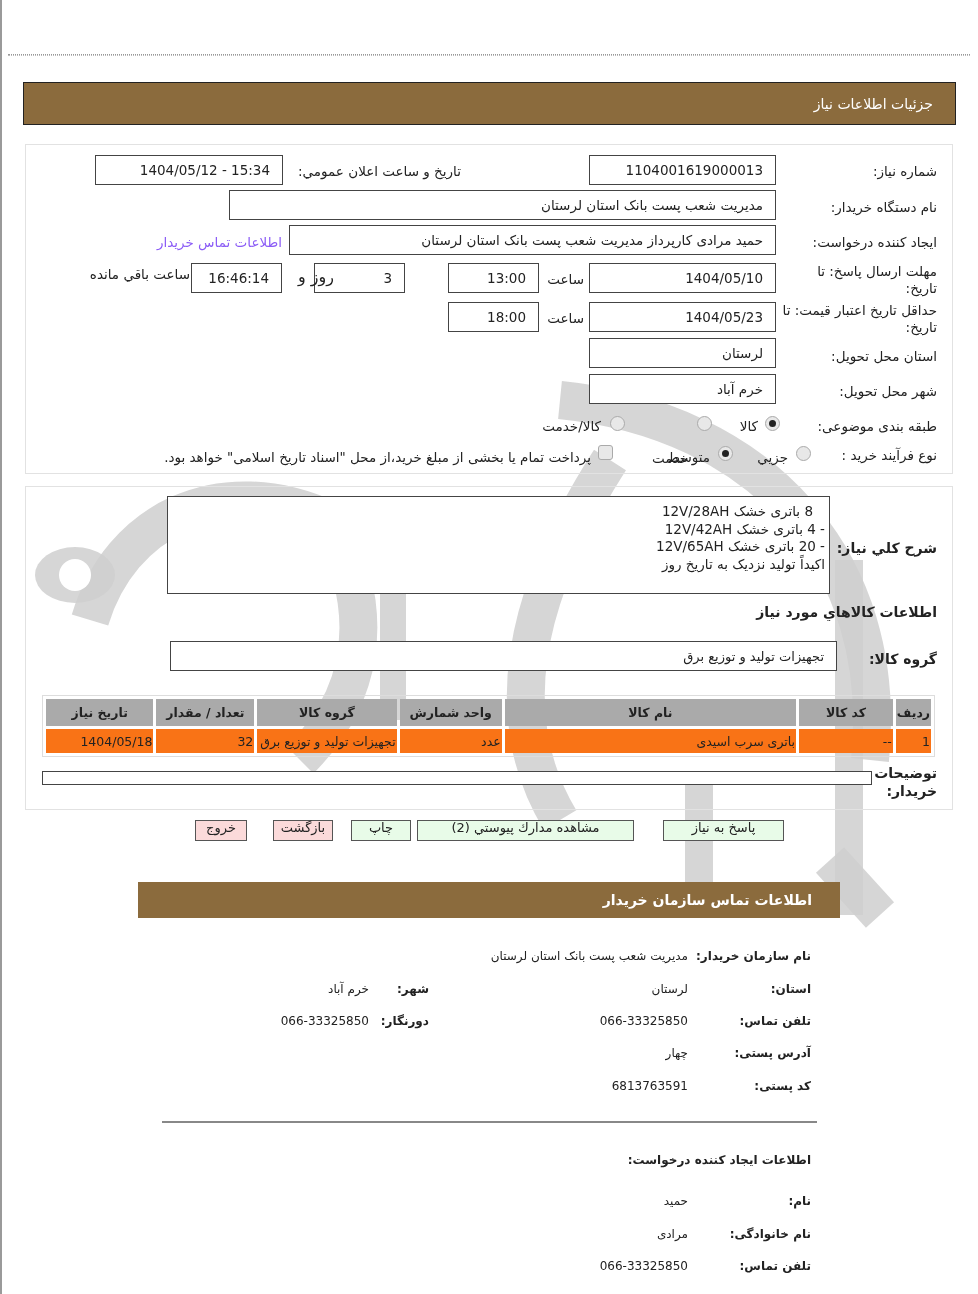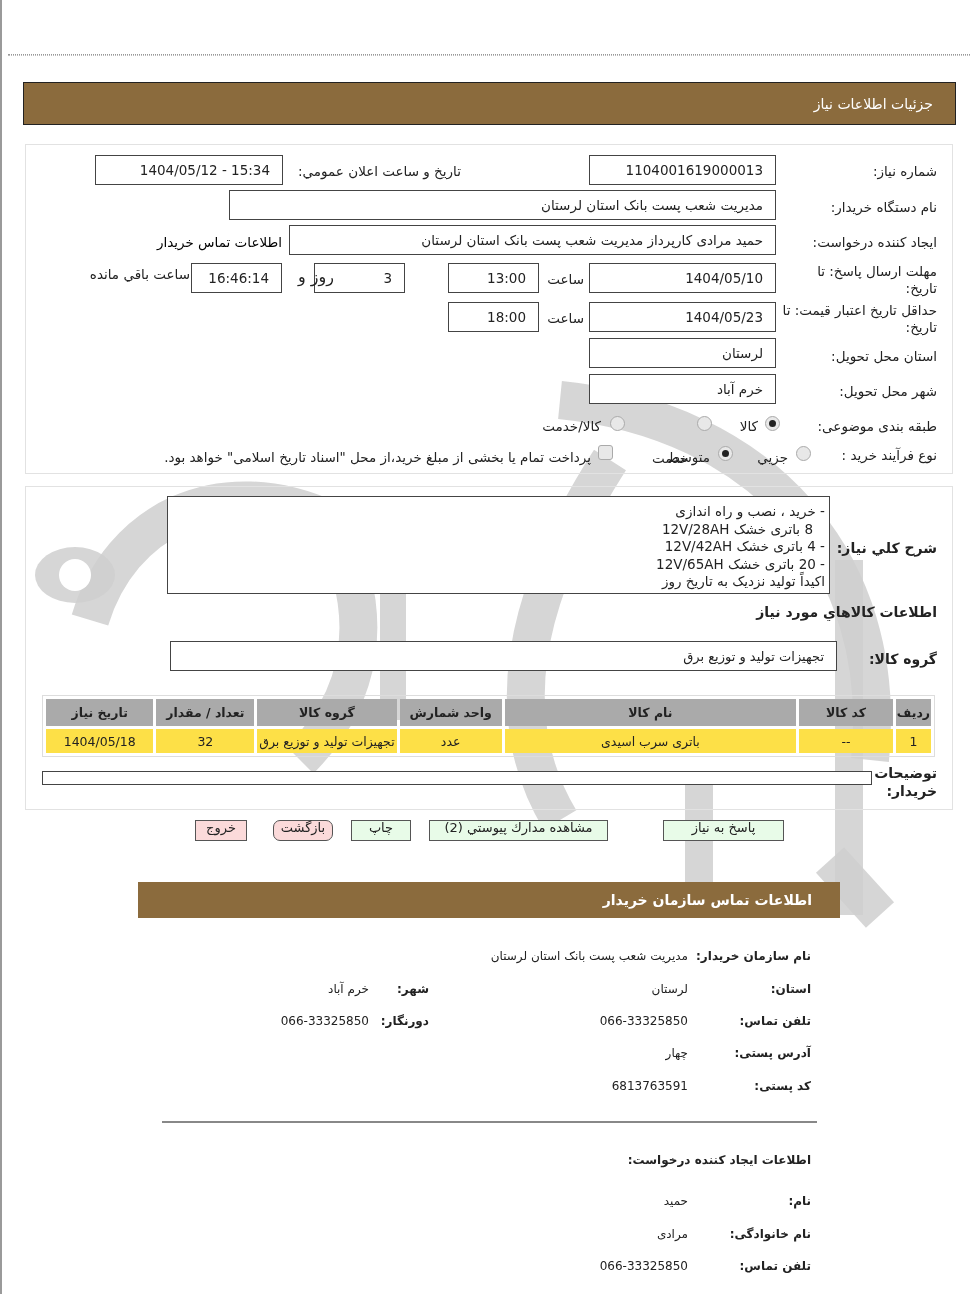--- a/index.html
+++ b/index.html
@@ -31,21 +31,21 @@
     .panel { position: absolute; border: 1px solid #e2e2e2; background: transparent; z-index: 1; }
     #panel1 { left: 25px; top: 144px; width: 928px; height: 330px; }
     #panel2 { left: 25px; top: 486px; width: 928px; height: 324px; }
     .lbl { position: absolute; z-index: 2; font-size: 13.5px; color: #222; white-space: nowrap; }
     .box {
       position: absolute; z-index: 2; border: 1px solid #444; background: #fff;
       font-size: 13.5px; padding: 0 12px; display: flex; align-items: center; justify-content: flex-start;
       white-space: nowrap; color: #222;
     }
     .box.ltr { direction: ltr; justify-content: flex-end; }
-    .link { color: #000000; }
+    .link { color: #8b5cf6; }
 
     .radio {
       position: absolute; z-index: 2; width: 15px; height: 15px; border-radius: 50%;
       border: 1px solid #aaa; background: #e8e8e8;
     }
     .radio.on::after {
       content: ""; position: absolute; left: 3px; top: 3px; width: 7px; height: 7px;
       border-radius: 50%; background: #222;
     }
     .chk { position: absolute; z-index: 2; width: 15px; height: 15px; border: 1px solid #aaa; border-radius: 3px; background: #e8e8e8; }
@@ -57,21 +57,21 @@
       border: 1px solid #444; background: #fff; padding: 6px 4px 0 0; font-size: 13.5px; line-height: 17.5px;
     }
     .desc-box div { white-space: nowrap; }
 
     table.items {
       position: absolute; z-index: 2; left: 42px; top: 695px; width: 893px;
       border-collapse: separate; border-spacing: 3px; font-size: 12.5px;
       border: 1px solid #ddd; background: transparent;
     }
     table.items th { background: #aaa; color: #222; font-weight: bold; height: 27px; text-align: center; }
-    table.items td { background: #fde047; height: 24px; text-align: center; }
+    table.items td { background: #f97316; height: 24px; }
 
     .btn {
       position: absolute; z-index: 2; height: 21px; border: 1px solid #555;
       font-size: 13px; text-align: center; line-height: 14px; color: #222; cursor: pointer;
     }
     .btn.green { background: #e8fbe8; }
     .btn.pink { background: #fbdada; }
 
     .cinfo-lbl { position: absolute; z-index: 2; font-weight: bold; font-size: 12px; white-space: nowrap; }
     .cinfo-val { position: absolute; z-index: 2; font-size: 12px; white-space: nowrap; }
@@ -150,21 +150,20 @@
 <div class="lbl" style="right:41px; top:447px;">نوع فرآيند خريد :</div>
 <div class="radio" style="left:796px; top:446px;"></div>
 <div class="lbl" style="right:190px; top:449px;">جزيي</div>
 <div class="radio on" style="left:718px; top:446px;"></div>
 <div class="lbl" style="right:268px; top:449px;">متوسط</div>
 <div class="chk" style="left:598px; top:445px;"></div>
 <div class="lbl" style="right:387px; top:449px;">پرداخت تمام يا بخشی از مبلغ خريد،از محل "اسناد تاريخ اسلامی" خواهد بود.</div>
 
 <div class="lbl bold" style="right:41px; top:540px; font-size:14px;">شرح كلي نياز:</div>
 <div class="desc-box">
-  <div>- خريد ، نصب و راه اندازی</div>
   <div style="padding-right:12px;">8 باتری خشک 12V/28AH</div>
   <div>-  4 باتری خشک 12V/42AH</div>
   <div>-  20 باتری خشک 12V/65AH</div>
   <div>اکيداً توليد نزديک به تاريخ روز</div>
 </div>
 
 <div class="lbl bold" style="right:41px; top:604px; font-size:14px;">اطلاعات كالاهاي مورد نياز</div>
 <div class="lbl bold" style="right:41px; top:651px; font-size:14px;">گروه كالا:</div>
 <div class="box" style="left:170px; top:641px; width:667px; height:30px; font-size:13px;">تجهيزات توليد و توزيع برق</div>
 
@@ -190,23 +189,23 @@
       <td>32</td>
       <td>1404/05/18</td>
     </tr>
   </tbody>
 </table>
 
 <div class="lbl bold" style="right:41px; top:764px; font-size:14px; white-space:normal; width:70px; line-height:18px;">توضيحات خريدار:</div>
 <div class="box" style="left:42px; top:771px; width:830px; height:14px;"></div>
 
 <div class="btn green" style="left:663px; top:820px; width:121px;">پاسخ به نياز</div>
-<div class="btn green" style="left:429px; top:820px; width:179px;">مشاهده مدارك پيوستي (2)</div>
+<div class="btn green" style="left:417px; top:820px; width:217px;">مشاهده مدارك پيوستي (2)</div>
 <div class="btn green" style="left:351px; top:820px; width:60px;">چاپ</div>
-<div class="btn pink" style="left:273px; top:820px; width:60px;border-radius:7px;">بازگشت</div>
+<div class="btn pink" style="left:273px; top:820px; width:60px;">بازگشت</div>
 <div class="btn pink" style="left:195px; top:820px; width:52px;">خروج</div>
 
 <div class="hdr-bar" id="hdr-contact">
   <span>اطلاعات تماس سازمان خريدار</span>
 </div>
 
 <div class="cinfo-lbl" style="right:167px; top:949px;">نام سازمان خريدار:</div>
 <div class="cinfo-val" style="right:290px; top:949px;">مديريت شعب پست بانک استان لرستان</div>
 
 <div class="cinfo-lbl" style="right:167px; top:982px;">استان:</div>

